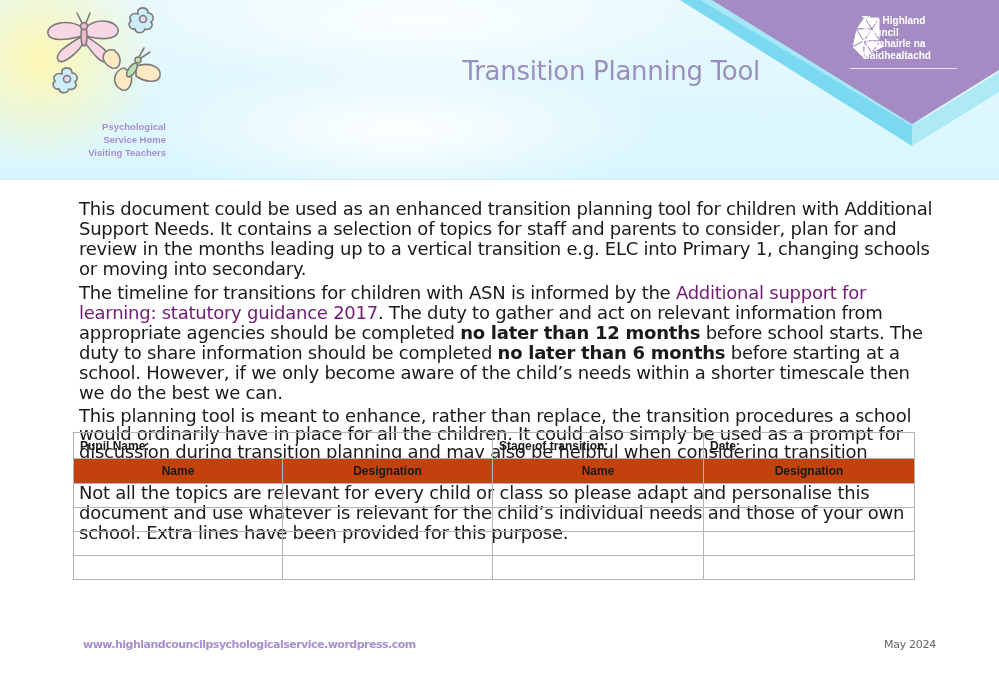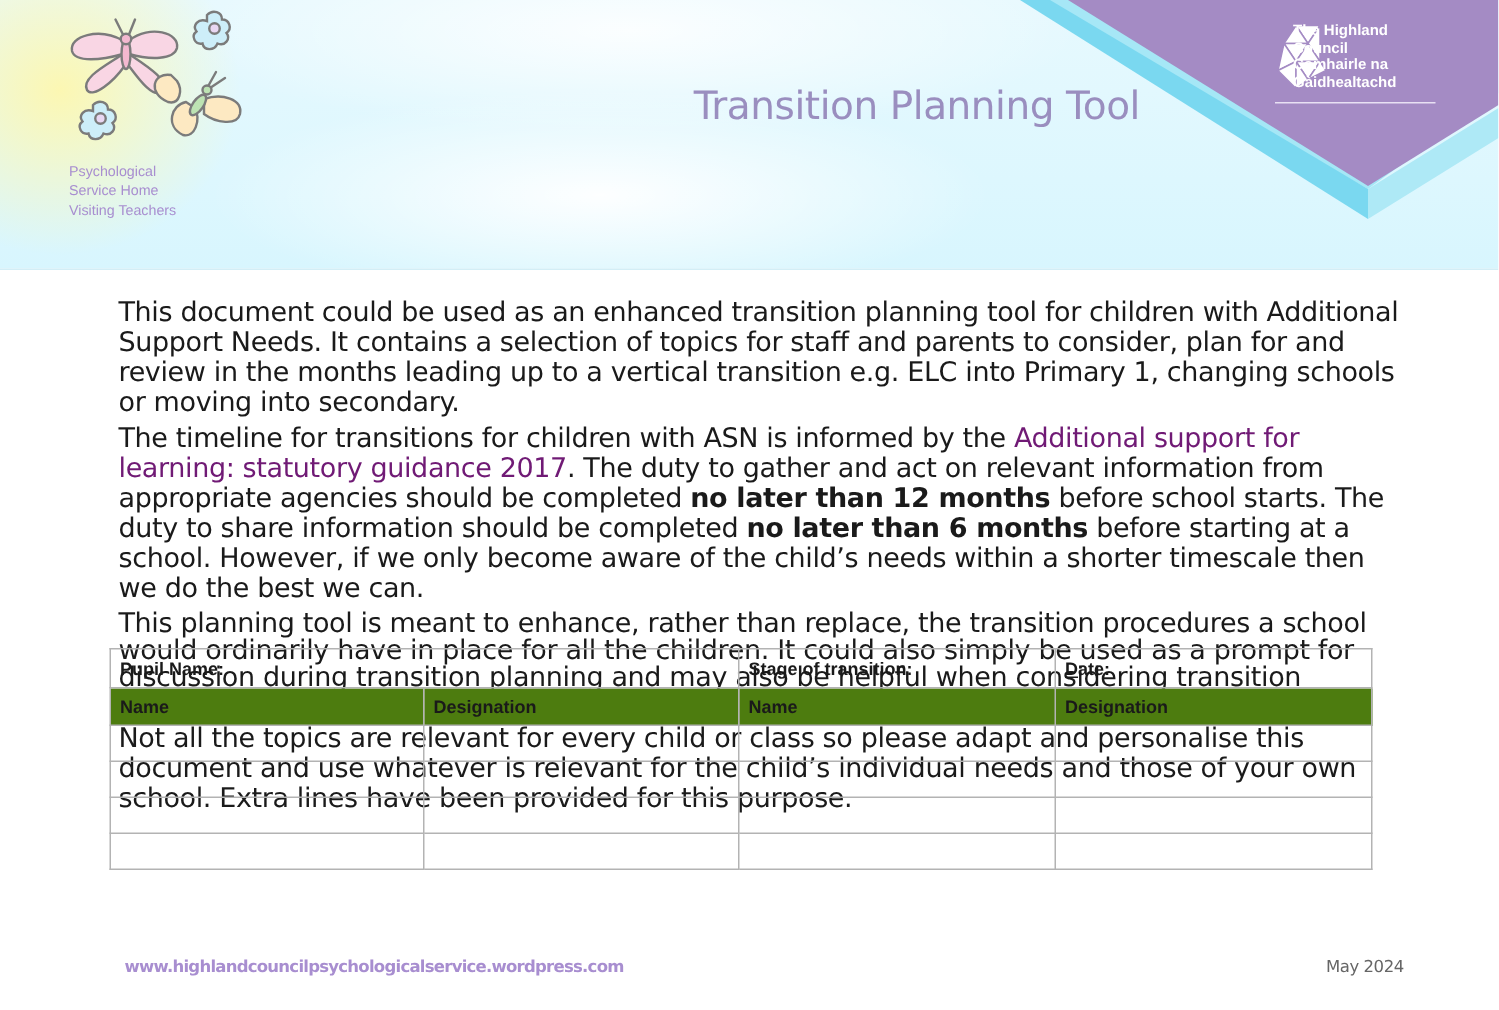--- a/index.html
+++ b/index.html
@@ -13,22 +13,22 @@
     background:
       radial-gradient(ellipse 120px 110px at 40px 60px, rgba(255,247,170,0.9), rgba(255,247,170,0) 100%),
       radial-gradient(ellipse 260px 70px at 400px 130px, rgba(255,255,255,0.95), rgba(255,255,255,0) 100%),
       radial-gradient(ellipse 300px 70px at 420px 20px, rgba(255,255,255,0.85), rgba(255,255,255,0) 100%),
       linear-gradient(180deg, #e7f9fe 0%, #d8f6fe 100%);
     border-bottom: 1px solid #d3eef6;
   }
   .banner-svg { position: absolute; left: 0; top: 0; }
   .logo-art { position: absolute; left: 40px; top: 4px; }
   .logo-caption {
-    position: absolute; left: 46px; top: 108px; width: 120px;
-    text-align: left; color: #a88ed0; font-size: 9.5px; font-weight: normal; line-height: 13px;
+    position: absolute; left: 46px; top: 120px; width: 120px;
+    text-align: right; color: #a88ed0; font-size: 9.5px; font-weight: bold; line-height: 13px;
   }
   .title {
     position: absolute; left: 200px; top: 52px; width: 560px;
     text-align: right; color: #9a8ebf; font-size: 26px; line-height: 38px;
     font-family: "DejaVu Sans", sans-serif; font-weight: normal; letter-spacing: -0.3px;
   }
   .council-logo { position: absolute; left: 850px; top: 14px; width: 120px; height: 56px; }
   .council-text {
     position: absolute; left: 862px; top: 15px; width: 95px; text-align: left;
     color: #ffffff; font-size: 10px; font-weight: bold; line-height: 11.5px;
@@ -46,21 +46,21 @@
   .content .link { color: #701a75; }
 
   table.form {
     position: absolute; left: 73px; top: 432px; width: 841px;
     border-collapse: collapse; table-layout: fixed;
     font-family: "Liberation Sans", sans-serif; font-size: 12px; font-weight: bold; color: #1a1a1a;
   }
   table.form td {
     border: 1px solid #b3b3b3; padding: 0 6px; height: 23px; vertical-align: middle;
   }
-  table.form tr.hdr td { background: #4d7c0f; height: 24px; }
+  table.form tr.hdr td { background: #c2410c; height: 24px; text-align: center; }
   table.form tr.top td { height: 25px; }
   table.form tr.last td { border-bottom: 1px solid #b3b3b3; }
   .u { text-decoration: underline; }
 
   .footer-url {
     position: absolute; left: 83px; top: 638px; color: #a88ed0; font-size: 11px; font-weight: bold;
     font-family: "DejaVu Sans", sans-serif; letter-spacing: -0.5px;
   }
   .footer-date {
     position: absolute; left: 884px; top: 638px; color: #666666; font-size: 11px;

